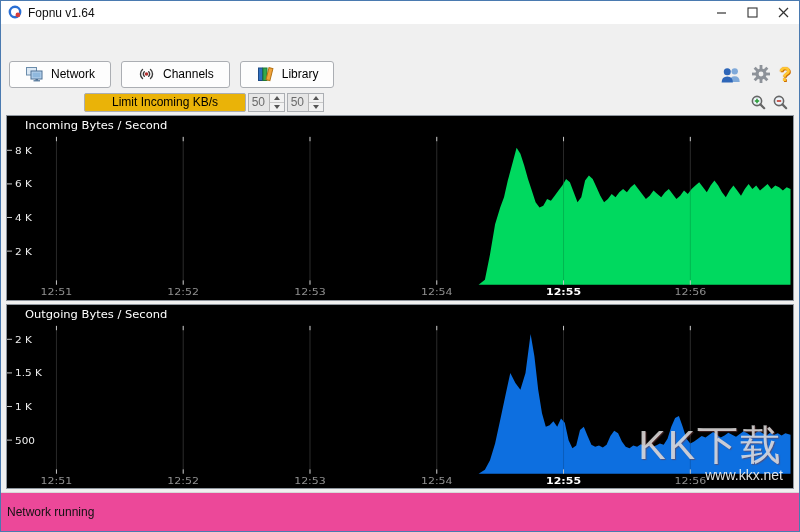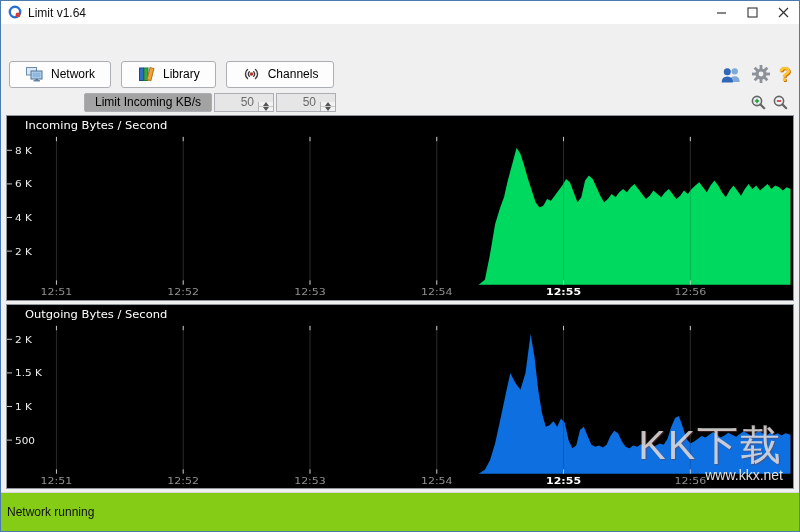--- a/index.html
+++ b/index.html
@@ -17,57 +17,57 @@
   .toolbar { flex:0 0 34px; display:flex; align-items:center; padding:0 8px; gap:10px; background:#f0f0f0;margin-top:33px; }
   .tb-btn { height:27px; display:flex; align-items:center; gap:7px; padding:0 15px; background:#fdfdfd; border:1px solid #abaeb3; border-radius:3px; font:inherit; cursor:pointer; white-space:nowrap; }
   .tb-btn.selected { background:#cbe3f8; border-color:#5f9fd6; }
   .tb-icon { display:inline-flex; }
   .tb-right { margin-left:auto; display:flex; align-items:center; gap:8px; }
   .plain-icon { display:inline-flex; cursor:pointer; }
   .help-glyph { font-size:20px; font-weight:bold; color:#ffc833; text-shadow:0 0 1px #e07c00, 1px 1px 0 #cc6e00; cursor:pointer; line-height:1; }
 
   
   .limitbar { flex:0 0 22px; display:flex; align-items:center; background:#f0f0f0; padding:0 8px; }
-  .limit-btn { height:19px; width:128px; background:#a3a3a3; border:1px solid #abaeb3; border-radius:2px; font:inherit; font-size:12px; cursor:pointer; margin-left:75px; padding:0; }
+  .limit-btn { height:19px; width:162px; background:#eab308; border:1px solid #abaeb3; border-radius:2px; font:inherit; font-size:12px; cursor:pointer; margin-left:75px; padding:0; }
   .limit-btn.outgoing { margin-left:150px; }
-  .spinner { height:19px; width:60px; display:flex; border:1px solid #abaeb3; background:#e6e6e6; margin-left:2px;align-items:flex-end; }
+  .spinner { height:19px; width:37px; display:flex; border:1px solid #abaeb3; background:#e6e6e6; margin-left:2px; }
   .spin-val { flex:1; text-align:right; padding-right:4px; color:#6a6a6a; line-height:17px; }
   .spin-btns { width:15px; display:flex; flex-direction:column; border-left:1px solid #b5b5b5; }
   .spin-up, .spin-down { flex:1; display:flex; align-items:center; justify-content:center; background:#f2f2f2; cursor:pointer; }
   .spin-up { border-bottom:1px solid #c8c8c8; }
   .tri-up { width:0; height:0; border-left:3px solid transparent; border-right:3px solid transparent; border-bottom:4px solid #555; }
   .tri-down { width:0; height:0; border-left:3px solid transparent; border-right:3px solid transparent; border-top:4px solid #555; }
   .zoom-icons { margin-left:auto; display:flex; gap:5px; margin-right:2px; }
 
   
   .charts { flex:1; display:flex; flex-direction:column; padding:2px 5px 3px; gap:3px; background:#f0f0f0; min-height:0; }
   .chart-panel { flex:1; border:1px solid #8f969e; background:#000; position:relative; overflow:hidden; min-height:0; }
   .chart-panel svg { display:block; width:100%; height:100%; }
   svg text { font-family:"DejaVu Sans", sans-serif; }
 
   .watermark { position:absolute; right:10px; bottom:5px; text-align:right; pointer-events:none; }
   .wm1 { font-size:41px; font-weight:normal; line-height:1.05; color:rgba(230,230,230,0.82); letter-spacing:2px; text-shadow:1px 1px 1px rgba(120,60,60,0.55); }
   .wm2 { font-size:14px; color:rgba(245,245,245,0.9); }
 
   
-  .statusbar { flex:0 0 17px; display:flex; align-items:center; padding:12px 6px; border-top:1px solid #d9d9d9; background:#84cc16; }
+  .statusbar { flex:0 0 17px; display:flex; align-items:center; padding:12px 6px; border-top:1px solid #d9d9d9; background:#ec4899; }
 </style>
 </head>
 <body>
 
 <div class="window">
 
   <div class="titlebar">
     <span class="app-icon">
       <svg width="15" height="15" viewBox="0 0 15 15">
         <circle cx="7" cy="7" r="5.2" fill="none" stroke="#2a6fd4" stroke-width="2.4"></circle>
         <circle cx="9.9" cy="9.9" r="2.4" fill="#d43c3c"></circle>
       </svg>
     </span>
-    <span class="title">Limit v1.64</span>
+    <span class="title">Fopnu v1.64</span>
     <div class="win-controls">
       <div class="win-btn">
         <svg width="11" height="11" viewBox="0 0 11 11">
             <line x1="1" y1="6" x2="10" y2="6" stroke="#333" stroke-width="1.2"></line>
           </svg>
       </div>
       <div class="win-btn">
         <svg width="11" height="11" viewBox="0 0 11 11">
             <rect x="1" y="1" width="9" height="9" fill="none" stroke="#333" stroke-width="1.1"></rect>
           </svg>
@@ -86,46 +86,46 @@
       <span class="tb-icon">
         <svg width="19" height="16" viewBox="0 0 19 16">
           <rect x="1.5" y="1.5" width="10" height="7.5" fill="#dce9f5" stroke="#6b8cab"></rect>
           <rect x="6" y="5" width="11" height="8" fill="#bcd6ee" stroke="#4a6f94"></rect>
           <rect x="7.5" y="6.5" width="8" height="5" fill="#8fb8dd"></rect>
           <rect x="10.5" y="13" width="2.5" height="1.5" fill="#4a6f94"></rect>
           <rect x="8.5" y="14.2" width="6.5" height="1.2" fill="#4a6f94"></rect>
         </svg>
       </span>
       <span>Network</span>
-    </button>
-    <button class="tb-btn">
-      <span class="tb-icon">
-        <svg width="19" height="16" viewBox="0 0 19 16">
-          <rect x="2.5" y="2" width="4" height="12.5" fill="#2f6fc0" stroke="#1d4a85"></rect>
-          <rect x="7" y="2" width="4" height="12.5" fill="#35a84c" stroke="#1f7a33"></rect>
-          <g transform="rotate(14 14 8)">
-              <rect x="11.5" y="2" width="4" height="12.5" fill="#f2a33a" stroke="#b57415"></rect>
-            </g>
-        </svg>
-      </span>
-      <span>Library</span>
     </button>
     <button class="tb-btn">
       <span class="tb-icon">
         <svg width="19" height="16" viewBox="0 0 19 16">
           <g stroke="#3c3c3c" stroke-width="1.4" fill="none" stroke-linecap="round">
             <path d="M5.5,3.5 A6 6 0 0 0 5.5,12.5"></path>
             <path d="M7.3,5.8 A3 3 0 0 0 7.3,10.2"></path>
             <path d="M13.5,3.5 A6 6 0 0 1 13.5,12.5"></path>
             <path d="M11.7,5.8 A3 3 0 0 1 11.7,10.2"></path>
           </g>
           <circle cx="9.5" cy="8" r="1.8" fill="#b23333"></circle>
         </svg>
       </span>
       <span>Channels</span>
+    </button>
+    <button class="tb-btn">
+      <span class="tb-icon">
+        <svg width="19" height="16" viewBox="0 0 19 16">
+          <rect x="2.5" y="2" width="4" height="12.5" fill="#2f6fc0" stroke="#1d4a85"></rect>
+          <rect x="7" y="2" width="4" height="12.5" fill="#35a84c" stroke="#1f7a33"></rect>
+          <g transform="rotate(14 14 8)">
+              <rect x="11.5" y="2" width="4" height="12.5" fill="#f2a33a" stroke="#b57415"></rect>
+            </g>
+        </svg>
+      </span>
+      <span>Library</span>
     </button>
     <div class="tb-right">
       <span class="plain-icon">
         <svg width="24" height="17" viewBox="0 0 22 16">
           <circle cx="14.5" cy="5" r="3" fill="#7fa9d9"></circle>
           <path d="M9.8,15 Q9.8,9.6 14.5,9.6 Q19.2,9.6 19.2,15 Z" fill="#7fa9d9"></path>
           <circle cx="7.5" cy="5.5" r="3.3" fill="#2e66b8"></circle>
           <path d="M2.2,15.5 Q2.2,9.8 7.5,9.8 Q12.8,9.8 12.8,15.5 Z" fill="#2e66b8"></path>
         </svg>
       </span>

